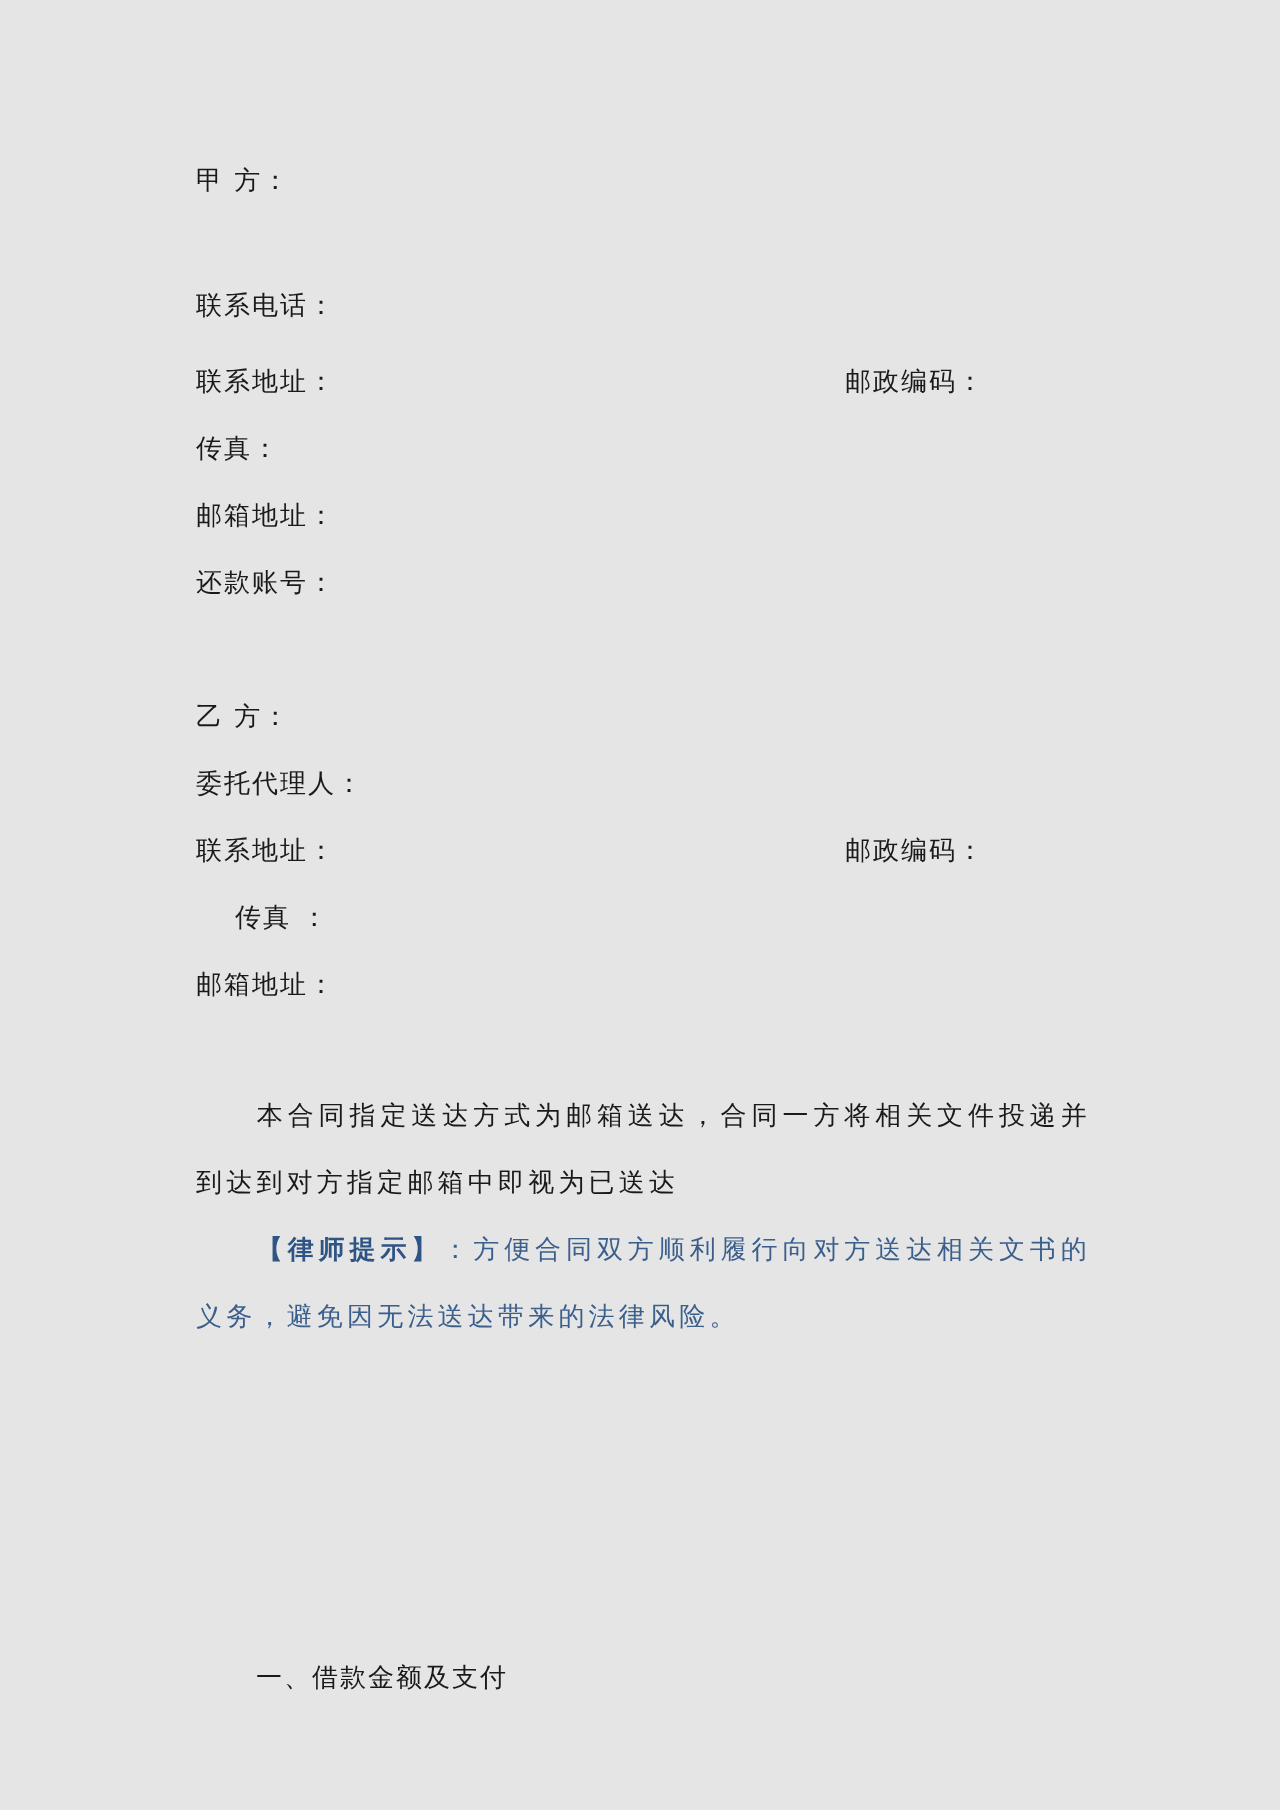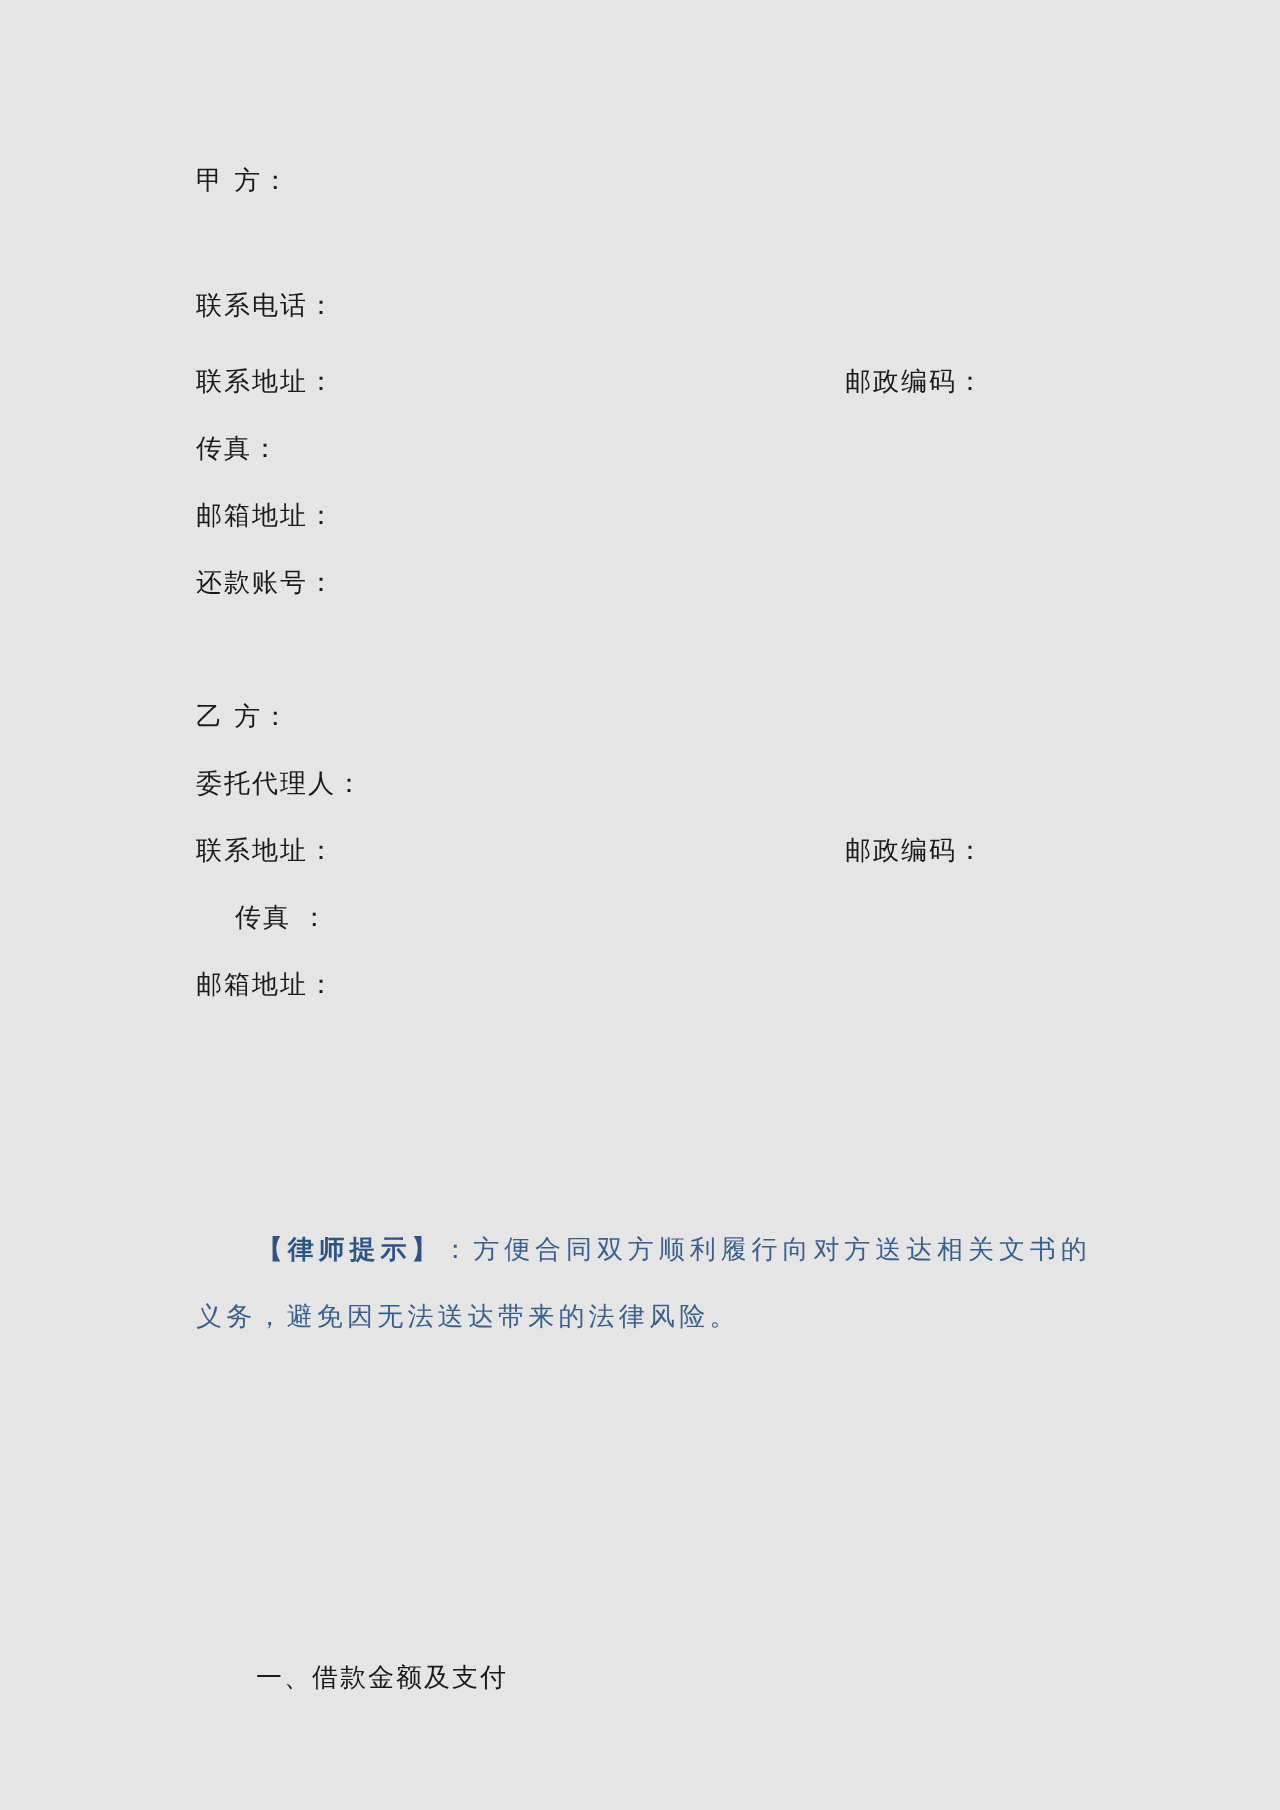--- a/index.html
+++ b/index.html
@@ -29,20 +29,23 @@
   <div class="line" style="top:565px;">还款账号：</div>
 
 
   <div class="line" style="top:699px;">乙  方：</div>
   <div class="line" style="top:766px;">委托代理人：</div>
   <div class="line" style="top:833px;">联系地址：</div>
   <div class="right-label" style="top:833px;">邮政编码：</div>
   <div class="line" style="top:900px;margin-left:39px;">传真 ：</div>
   <div class="line" style="top:967px;">邮箱地址：</div>
 
+  <div class="para" style="top:1082px;">
+    <span class="first"></span><span>本合同指定送达方式为邮箱送达，合同一方将相关文件投递并到达到对方指定邮箱中即视为已送达</span>
+  </div>
 
   <div class="para tip" style="top:1216px;">
     <span class="first"></span><span class="bracket">【律师提示】</span><span>：方便合同双方顺利履行向对方送达相关文书的义务，避免因无法送达带来的法律风险。</span>
   </div>
 
 
   <div class="line indent" style="top:1660px;">一、借款金额及支付</div>
 
 </div>
 

